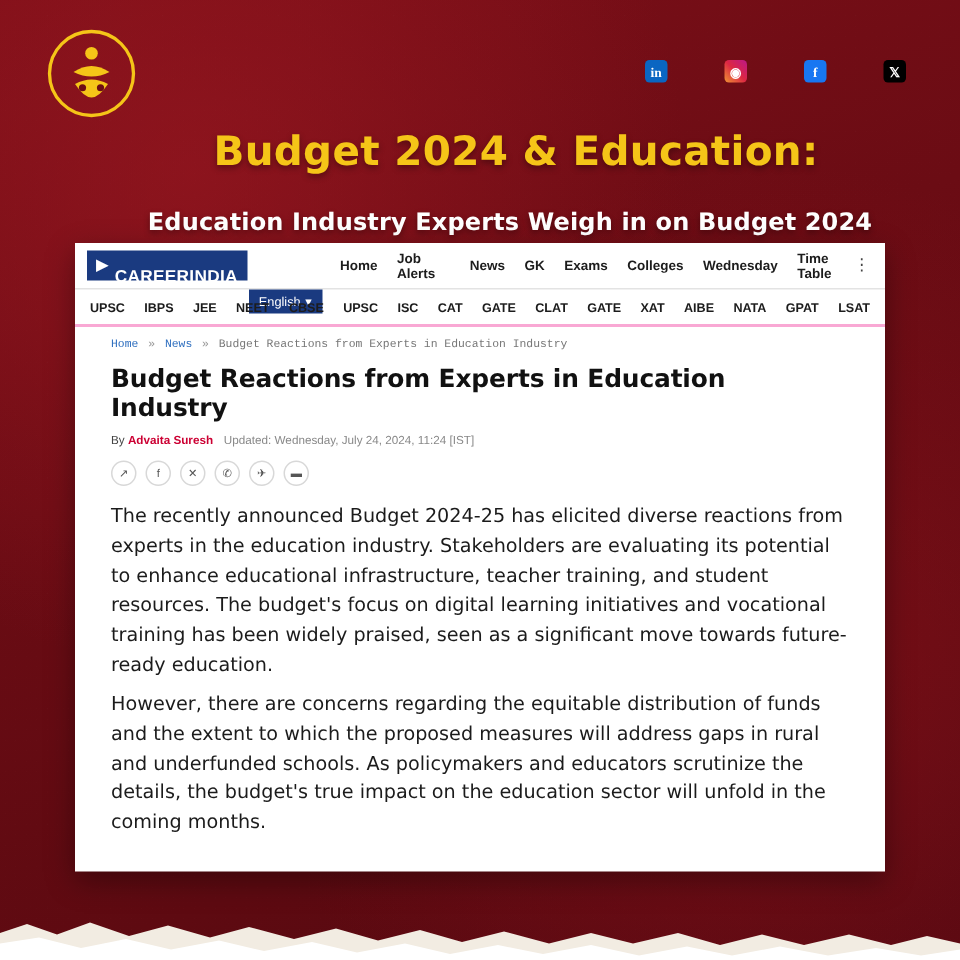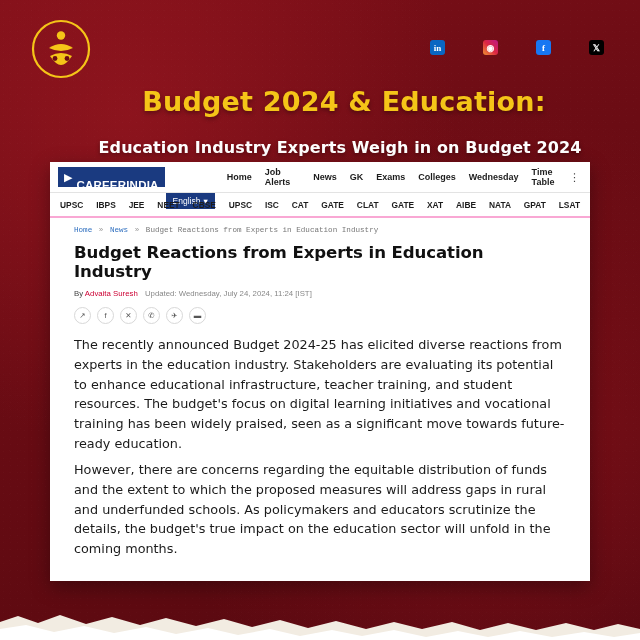--- a/index.html
+++ b/index.html
@@ -213,21 +213,21 @@
     font-family: "DejaVu Sans", sans-serif;
     margin: 0 0 8px 0;
     letter-spacing: -.1px;
   }
   .byline {
     font-size: 7.8px;
     color: #555;
     margin-bottom: 9px;
   }
   .byline .by { color: #444; }
-  .byline .author { color: #c03; font-weight: normal; }
+  .byline .author { color: #c03; font-weight: bold; }
   .byline .upd { color: #888; margin-left: 5px; margin-top: 20px; }
 
   .share {
     display: flex;
     gap: 6px;
     align-items: center;
     margin-bottom: 11px;
   }
   .share .sb {
     width: 15px;

